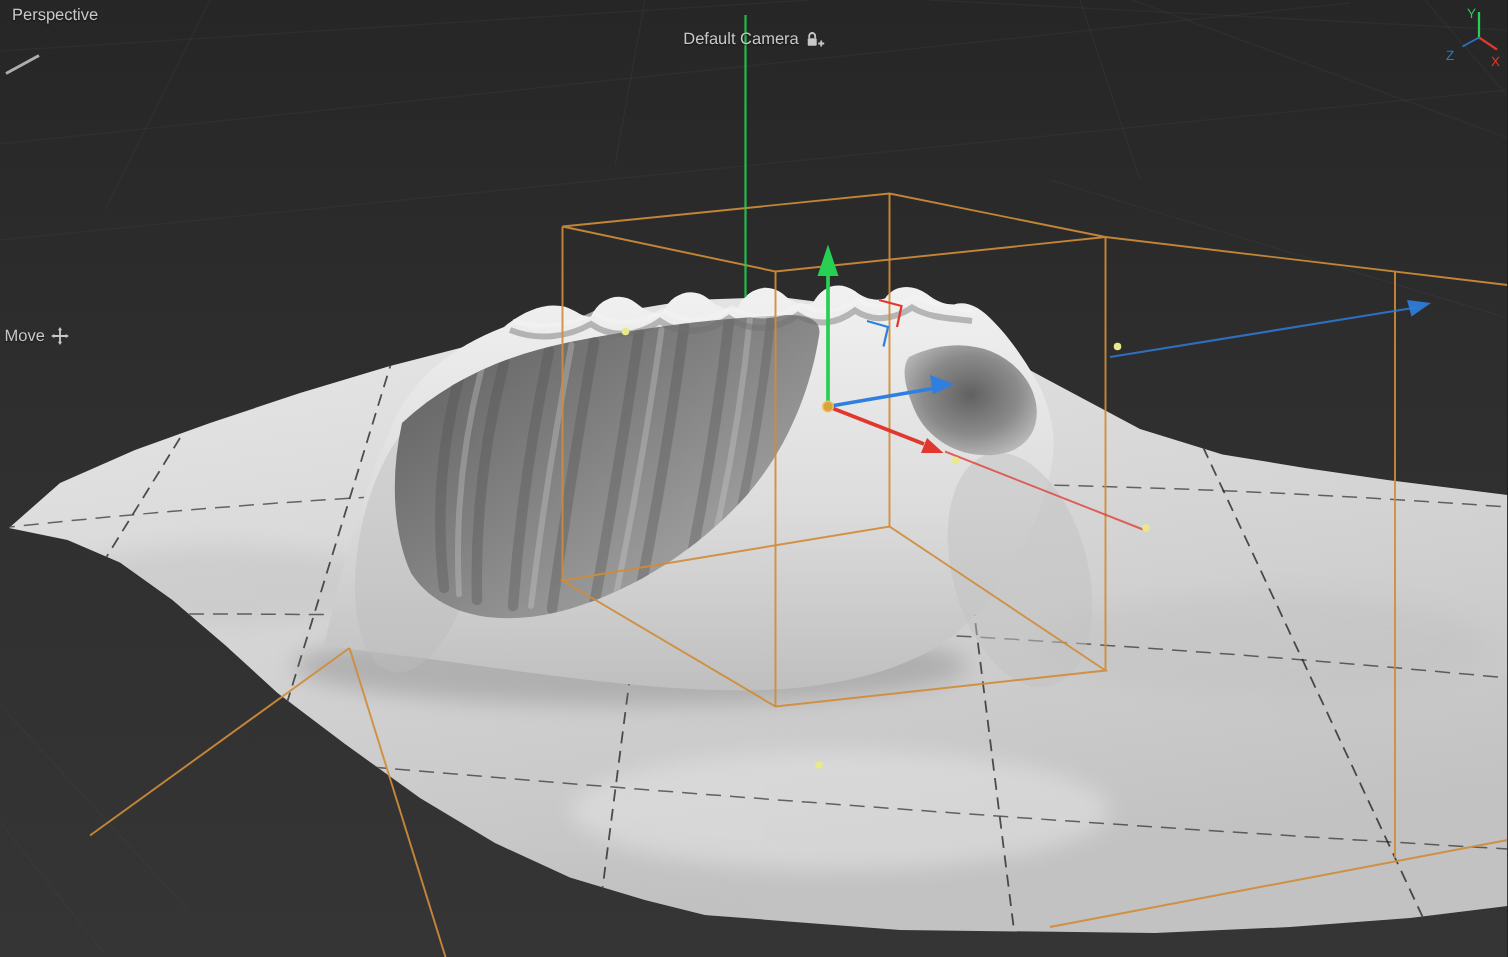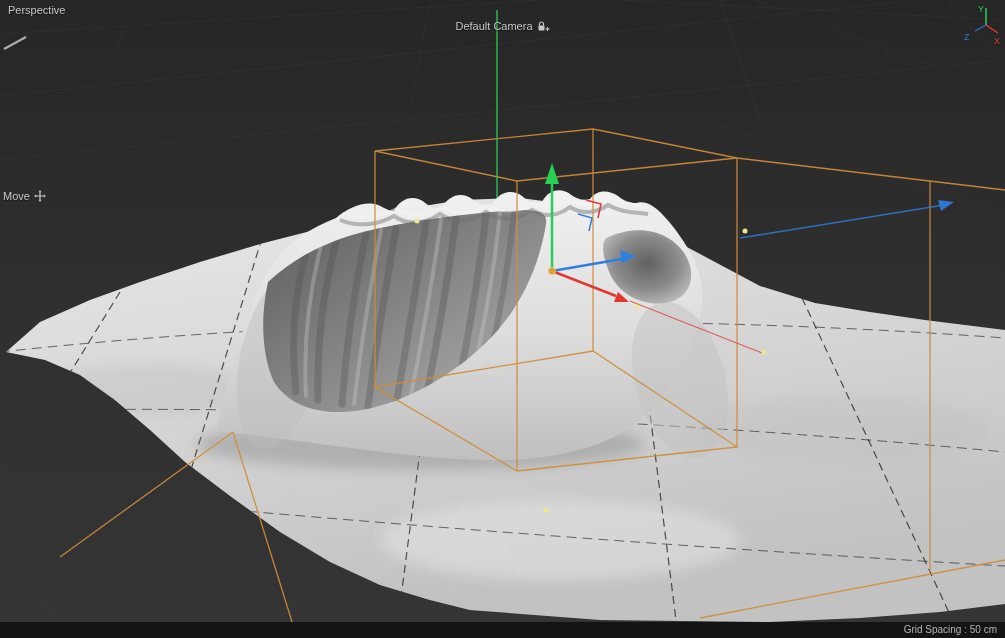--- a/index.html
+++ b/index.html
@@ -8,21 +8,21 @@
     --axis_y_green:#27cf53; --axis_z_blue:#2f7fe0; --terrain_light:#d9d9d9;
     --grid_line_dark:#1e1e1e; --point_yellow:#e9e98c;
   }
   *{margin:0;padding:0;box-sizing:border-box}
   body{font-family:"Liberation Sans",sans-serif;background:#000}
   .viewport{position:relative;width:1005px;height:638px;overflow:hidden;background:var(--background)}
   .scene{position:absolute;left:0;top:0}
   .hud-label{position:absolute;color:var(--label_text);font-size:11px;display:flex;align-items:flex-start;gap:4px;user-select:none;text-shadow:0 1px 1px rgba(0,0,0,.6)}
   .view-label{left:8px;top:4px}
   .camera-label{left:50%;top:20px;transform:translateX(-50%)}
-  .move-label{left:3px;top:190px}
+  .move-label{left:3px;top:218px}
   .status-bar{position:absolute;left:0;bottom:0;width:100%;height:16px;background:var(--panel_dark);color:#b5b5b5;font-size:10px;line-height:16px;text-align:right;padding-right:8px}
   .orange-line{stroke:var(--selection_orange);fill:none;stroke-width:1.3;opacity:.92}
   .green-stroke{stroke:var(--axis_y_green)} .green-fill{fill:var(--axis_y_green)}
   .blue-stroke{stroke:var(--axis_z_blue)}  .blue-fill{fill:var(--axis_z_blue)}
   .red-stroke{stroke:var(--axis_x_red)}    .red-fill{fill:var(--axis_x_red)}
   .yellow-dot{fill:var(--point_yellow)}
   .bg-grid{stroke:#4a4a4a;opacity:.2;stroke-width:1}
   .terr-grid-steep{stroke:var(--grid_line_dark);stroke-width:1.2;opacity:.75;stroke-dasharray:8 5;fill:none}
   .terr-grid-flat{stroke:#222;stroke-width:1;opacity:.65;stroke-dasharray:10 6;fill:none}
   .hud-axis-text{font-size:9px;font-family:"Liberation Sans",sans-serif}
@@ -211,17 +211,14 @@
     <span>Move</span>
     <svg width="12" height="12" viewBox="0 0 12 12">
       <path class="icon-stroke" d="M6,1.5 V10.5 M1.5,6 H10.5"></path>
       <polygon points="6,0 4.6,2.2 7.4,2.2" fill="#c8c8c8"></polygon>
       <polygon points="6,12 4.6,9.8 7.4,9.8" fill="#c8c8c8"></polygon>
       <polygon points="0,6 2.2,4.6 2.2,7.4" fill="#c8c8c8"></polygon>
       <polygon points="12,6 9.8,4.6 9.8,7.4" fill="#c8c8c8"></polygon>
     </svg>
   </div>
 
-  <div class="status-bar">
-    <span>Grid Spacing : 50 cm</span>
-  </div>
 
 </div>
 
 </body></html>

